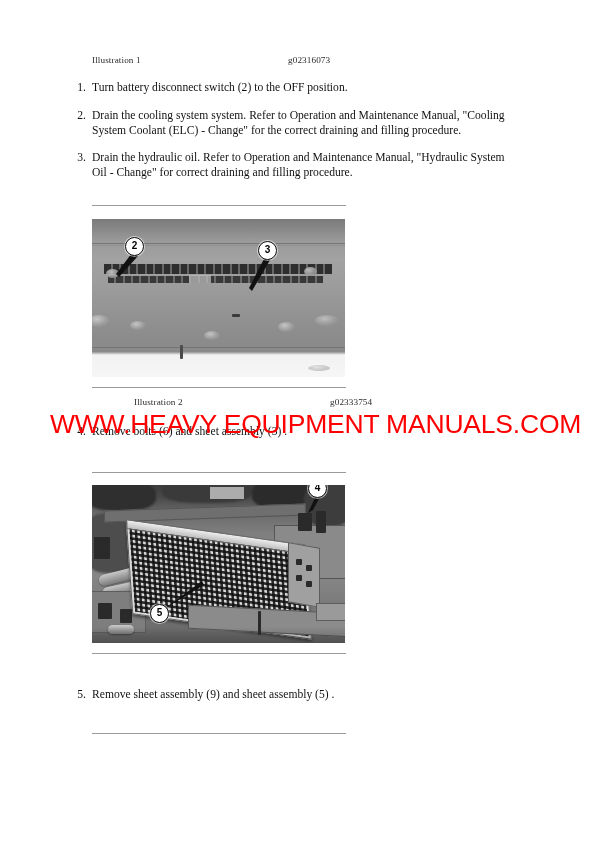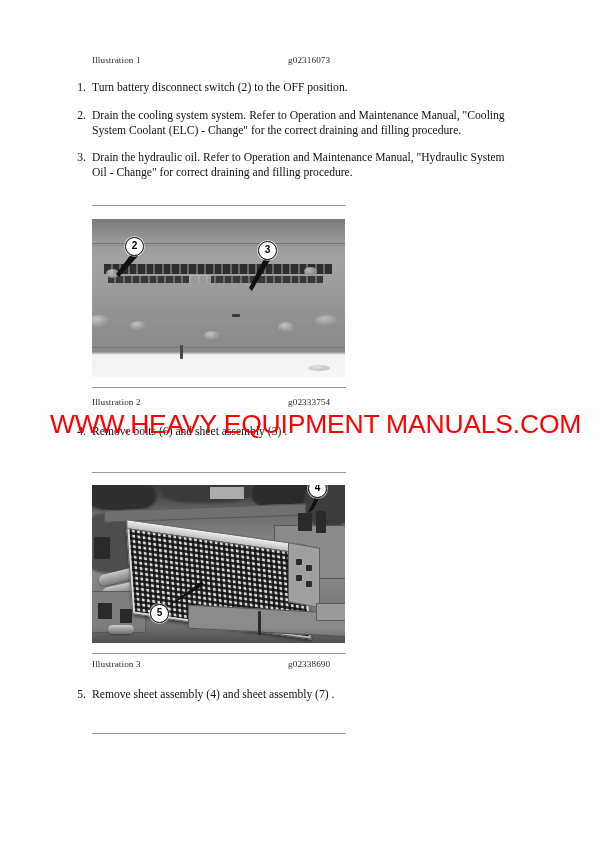--- a/index.html
+++ b/index.html
@@ -335,21 +335,21 @@
     <svg class="leader" style="left:0; top:0;" width="253" height="158">
       <polygon points="173,38 178,41 160,72 157,69" fill="#111"></polygon>
     </svg>
     <div class="callout" style="left:166px; top:22px;">
       <span>3</span>
     </div>
   </div>
 
   <div class="rule" style="top:387px;"></div>
 
-  <div class="caption-row" style="top:397px;">
+  <div class="caption-row" style="top:397px;margin-left:42px;">
     <span class="cap-label">Illustration 2</span><span class="cap-code">g02333754</span>
   </div>
 
   <div class="step" style="top:424px;">
     <span class="num">4.</span>
     <span class="txt">Remove bolts (6) and sheet assembly (3) .</span>
   </div>
 
   <div class="rule" style="top:472px;"></div>
 
@@ -416,26 +416,23 @@
     <svg class="leader" style="left:0; top:0;" width="253" height="158">
       <polygon points="72,124 76,121 110,96 112,100" fill="#111"></polygon>
     </svg>
     <div class="callout" style="left:58px; top:119px;">
       <span>5</span>
     </div>
   </div>
 
   <div class="rule" style="top:653px;"></div>
 
-  <div class="caption-row" style="top:659px;">
-    <span class="cap-label">Illustration 3</span><span class="cap-code">g02338690</span>
-  </div>
 
   <div class="step" style="top:687px;">
     <span class="num">5.</span>
-    <span class="txt">Remove sheet assembly (4) and sheet assembly (7) .</span>
+    <span class="txt">Remove sheet assembly (9) and sheet assembly (5) .</span>
   </div>
 
   <div class="rule" style="top:733px;"></div>
 
   <div class="watermark">WWW.HEAVY EQUIPMENT MANUALS.COM</div>
 
 </div>
 
 </body></html>

